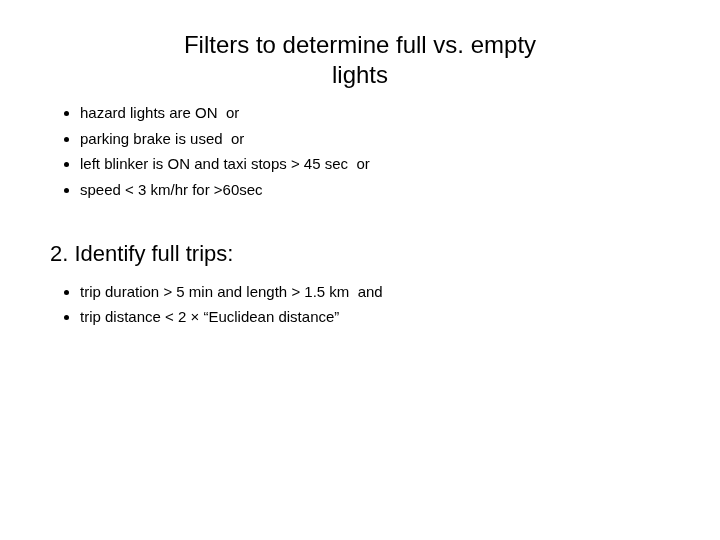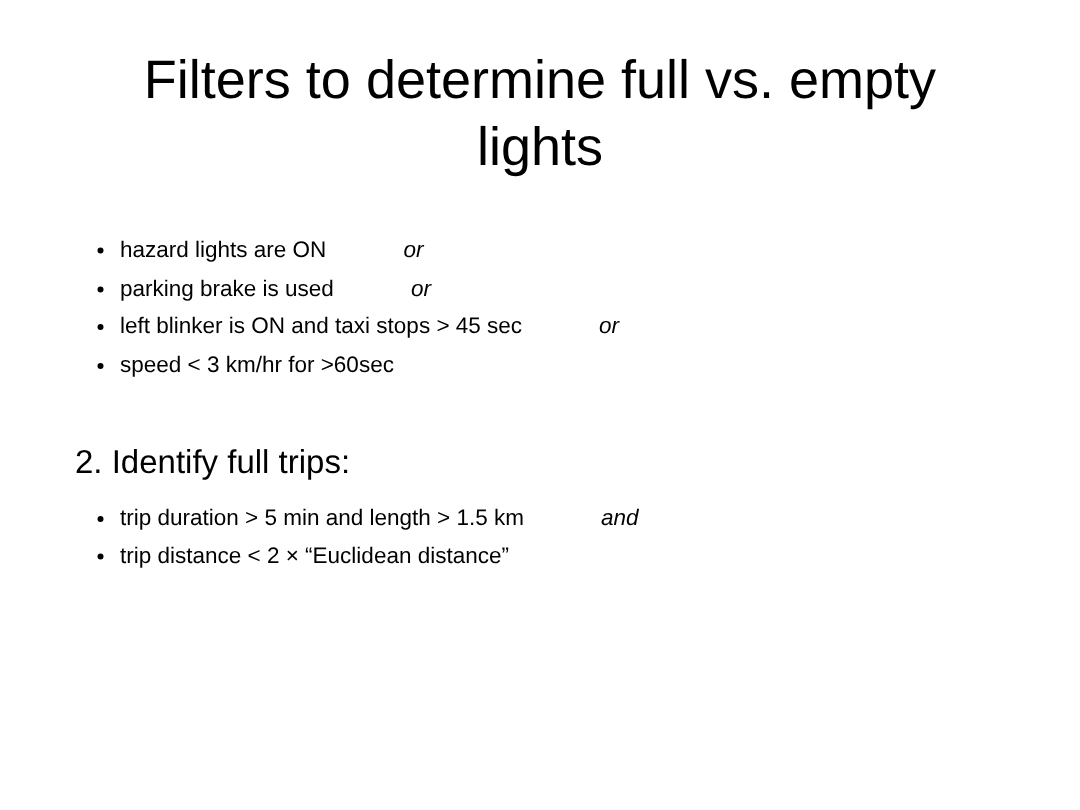--- a/index.html
+++ b/index.html
@@ -20,26 +20,26 @@
       width: 720px;
       height: 540px;
       background: #ffffff;
       padding: 30px 50px 30px 50px;
       display: flex;
       flex-direction: column;
       justify-content: flex-start;
     }
 
     .title {
-      font-size: 36px;
+      font-size: 24px;
       font-weight: normal;
       color: #000000;
       text-align: center;
       line-height: 1.25;
-      margin-bottom: 34px;
+      margin-bottom: 10px;
     }
 
     .section-heading {
       font-size: 22px;
       font-weight: normal;
       color: #000000;
       margin-bottom: 10px;
       line-height: 1.3;
     }
 
@@ -49,22 +49,20 @@
       margin-bottom: 28px;
     }
 
     .bullet-list li {
       font-size: 15px;
       color: #000000;
       line-height: 1.7;
     }
 
     .italic-or {
-      font-style: italic;
-      margin-left: 43px;
     }
 
     .section-2 {
       margin-top: 10px;
     }
   </style>
 </head>
 <body>
 
 <div class="slide">

